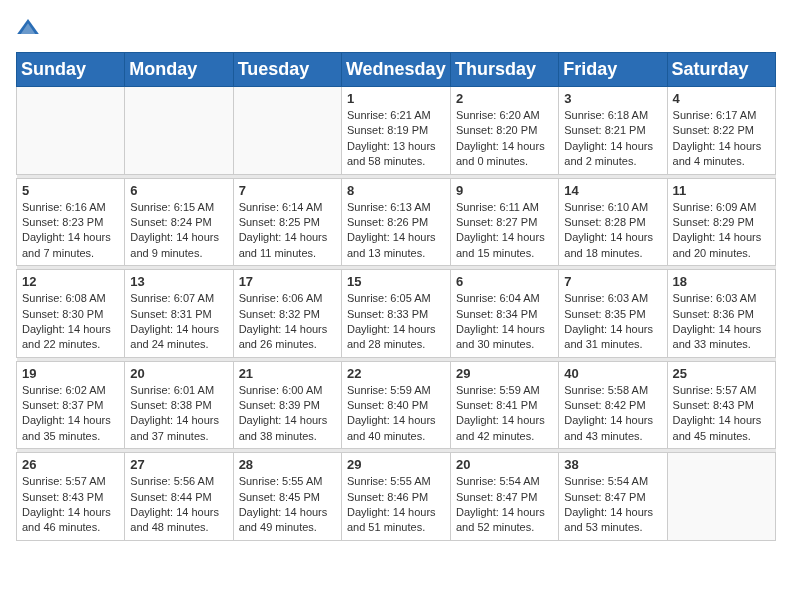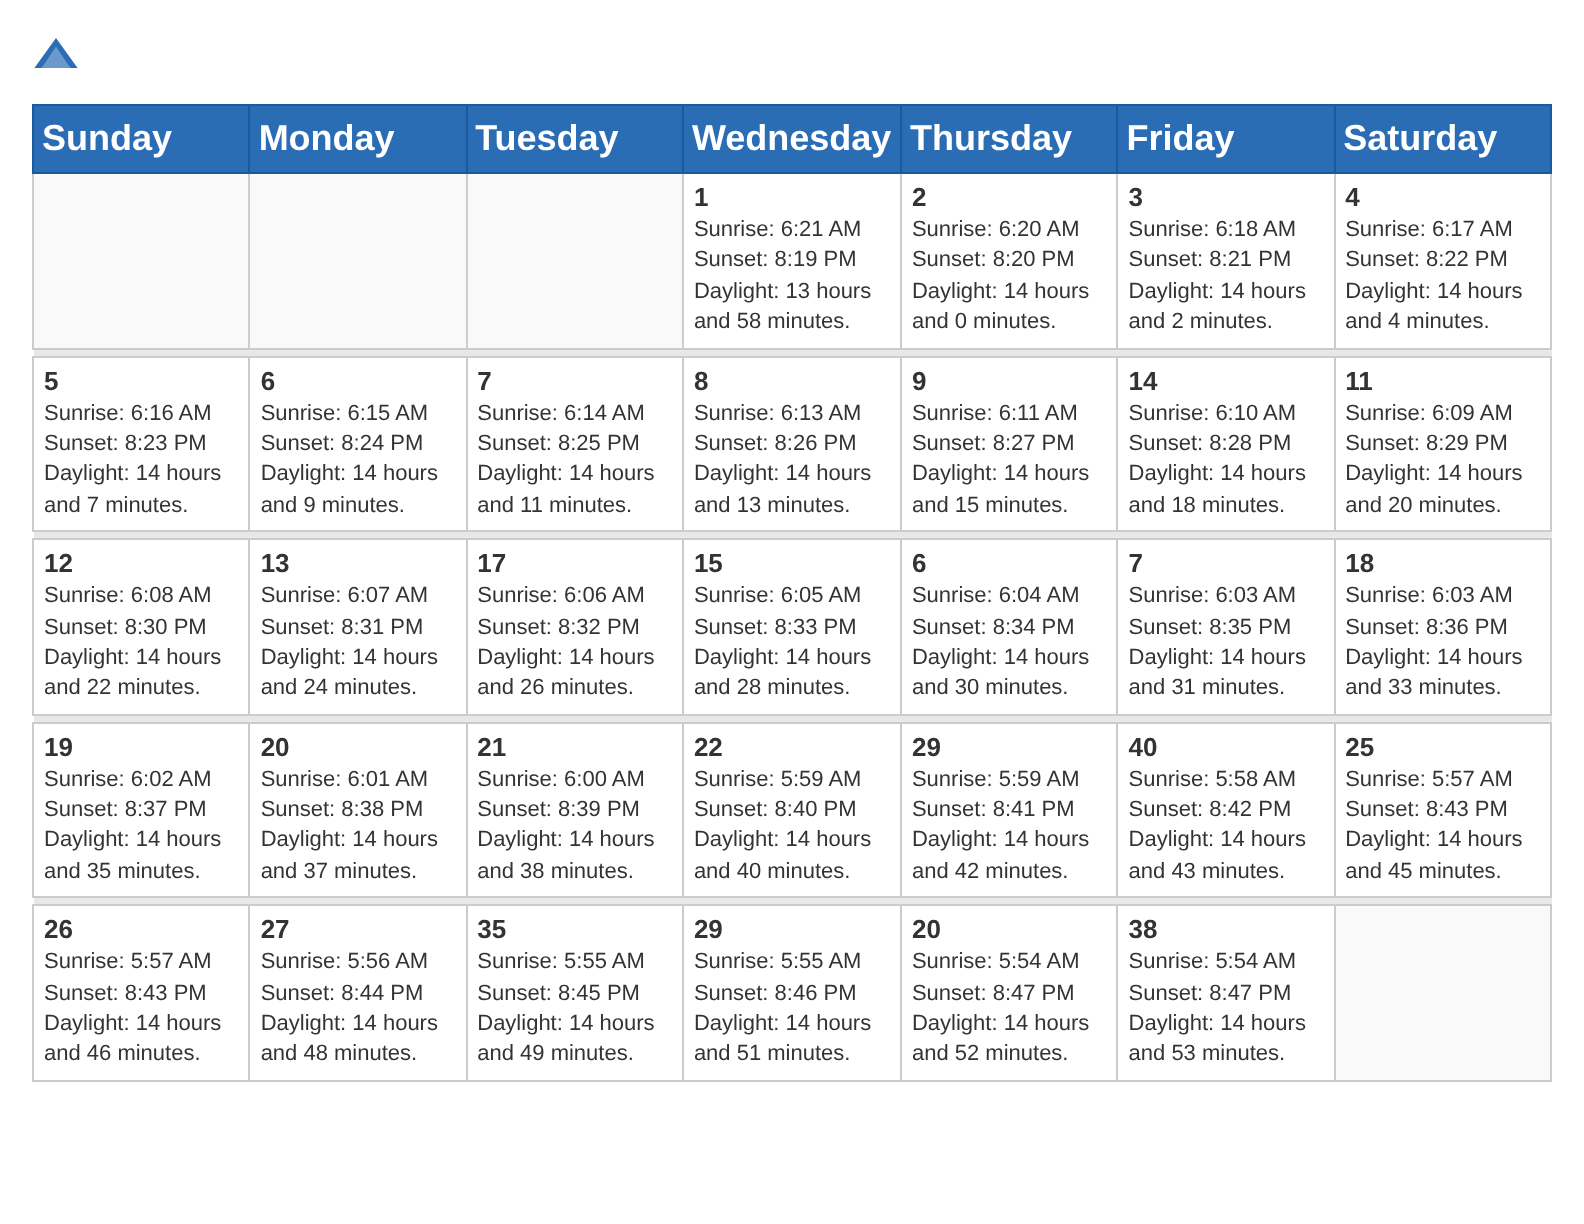--- a/index.html
+++ b/index.html
@@ -233,21 +233,21 @@
       <tr>
         <td>
           <div class="day-num">26</div>
           <div class="day-info">Sunrise: 5:57 AM<br>Sunset: 8:43 PM<br>Daylight: 14 hours and 46 minutes.</div>
         </td>
         <td>
           <div class="day-num">27</div>
           <div class="day-info">Sunrise: 5:56 AM<br>Sunset: 8:44 PM<br>Daylight: 14 hours and 48 minutes.</div>
         </td>
         <td>
-          <div class="day-num">35</div>
+          <div class="day-num">28</div>
           <div class="day-info">Sunrise: 5:55 AM<br>Sunset: 8:45 PM<br>Daylight: 14 hours and 49 minutes.</div>
         </td>
         <td>
           <div class="day-num">29</div>
           <div class="day-info">Sunrise: 5:55 AM<br>Sunset: 8:46 PM<br>Daylight: 14 hours and 51 minutes.</div>
         </td>
         <td>
           <div class="day-num">20</div>
           <div class="day-info">Sunrise: 5:54 AM<br>Sunset: 8:47 PM<br>Daylight: 14 hours and 52 minutes.</div>
         </td>

